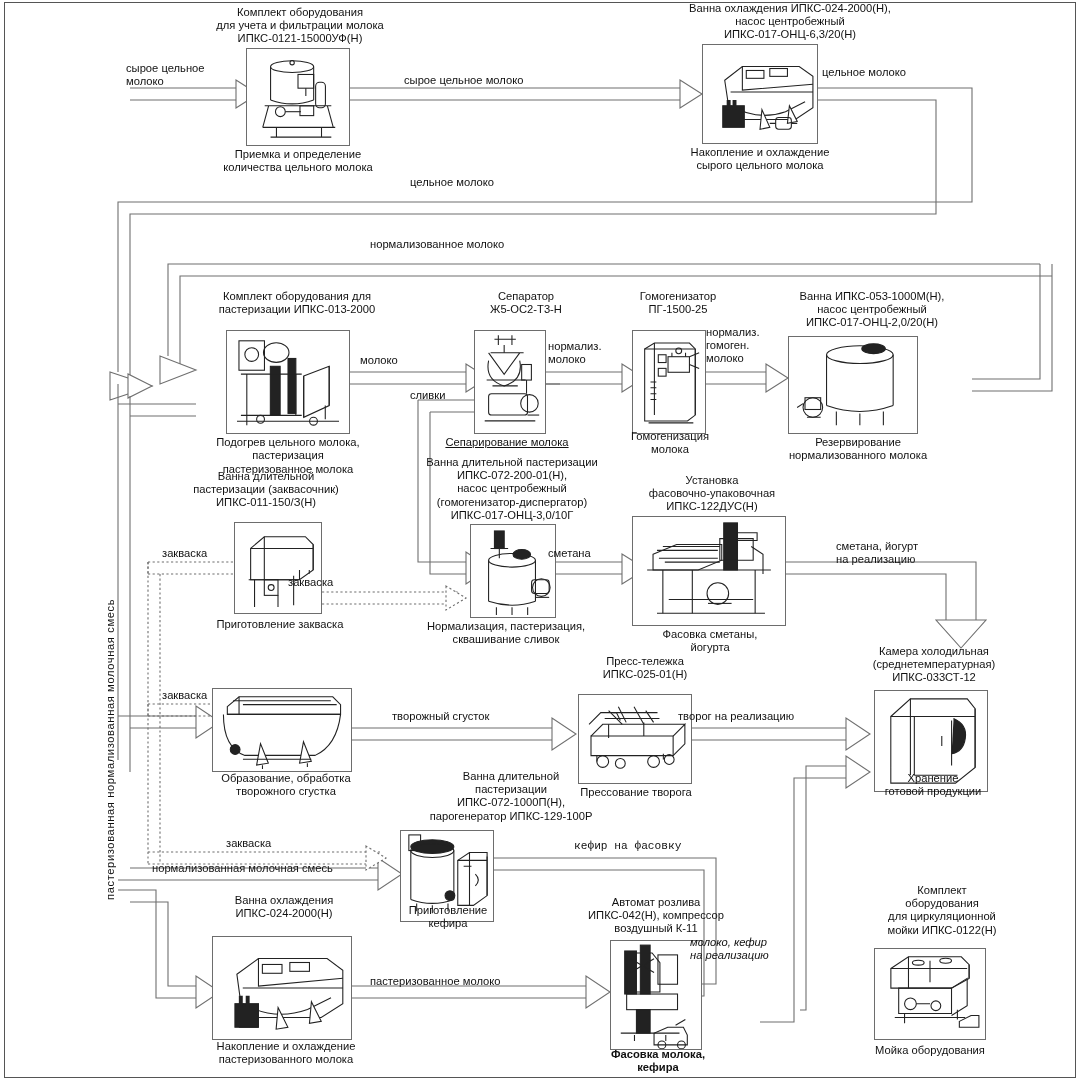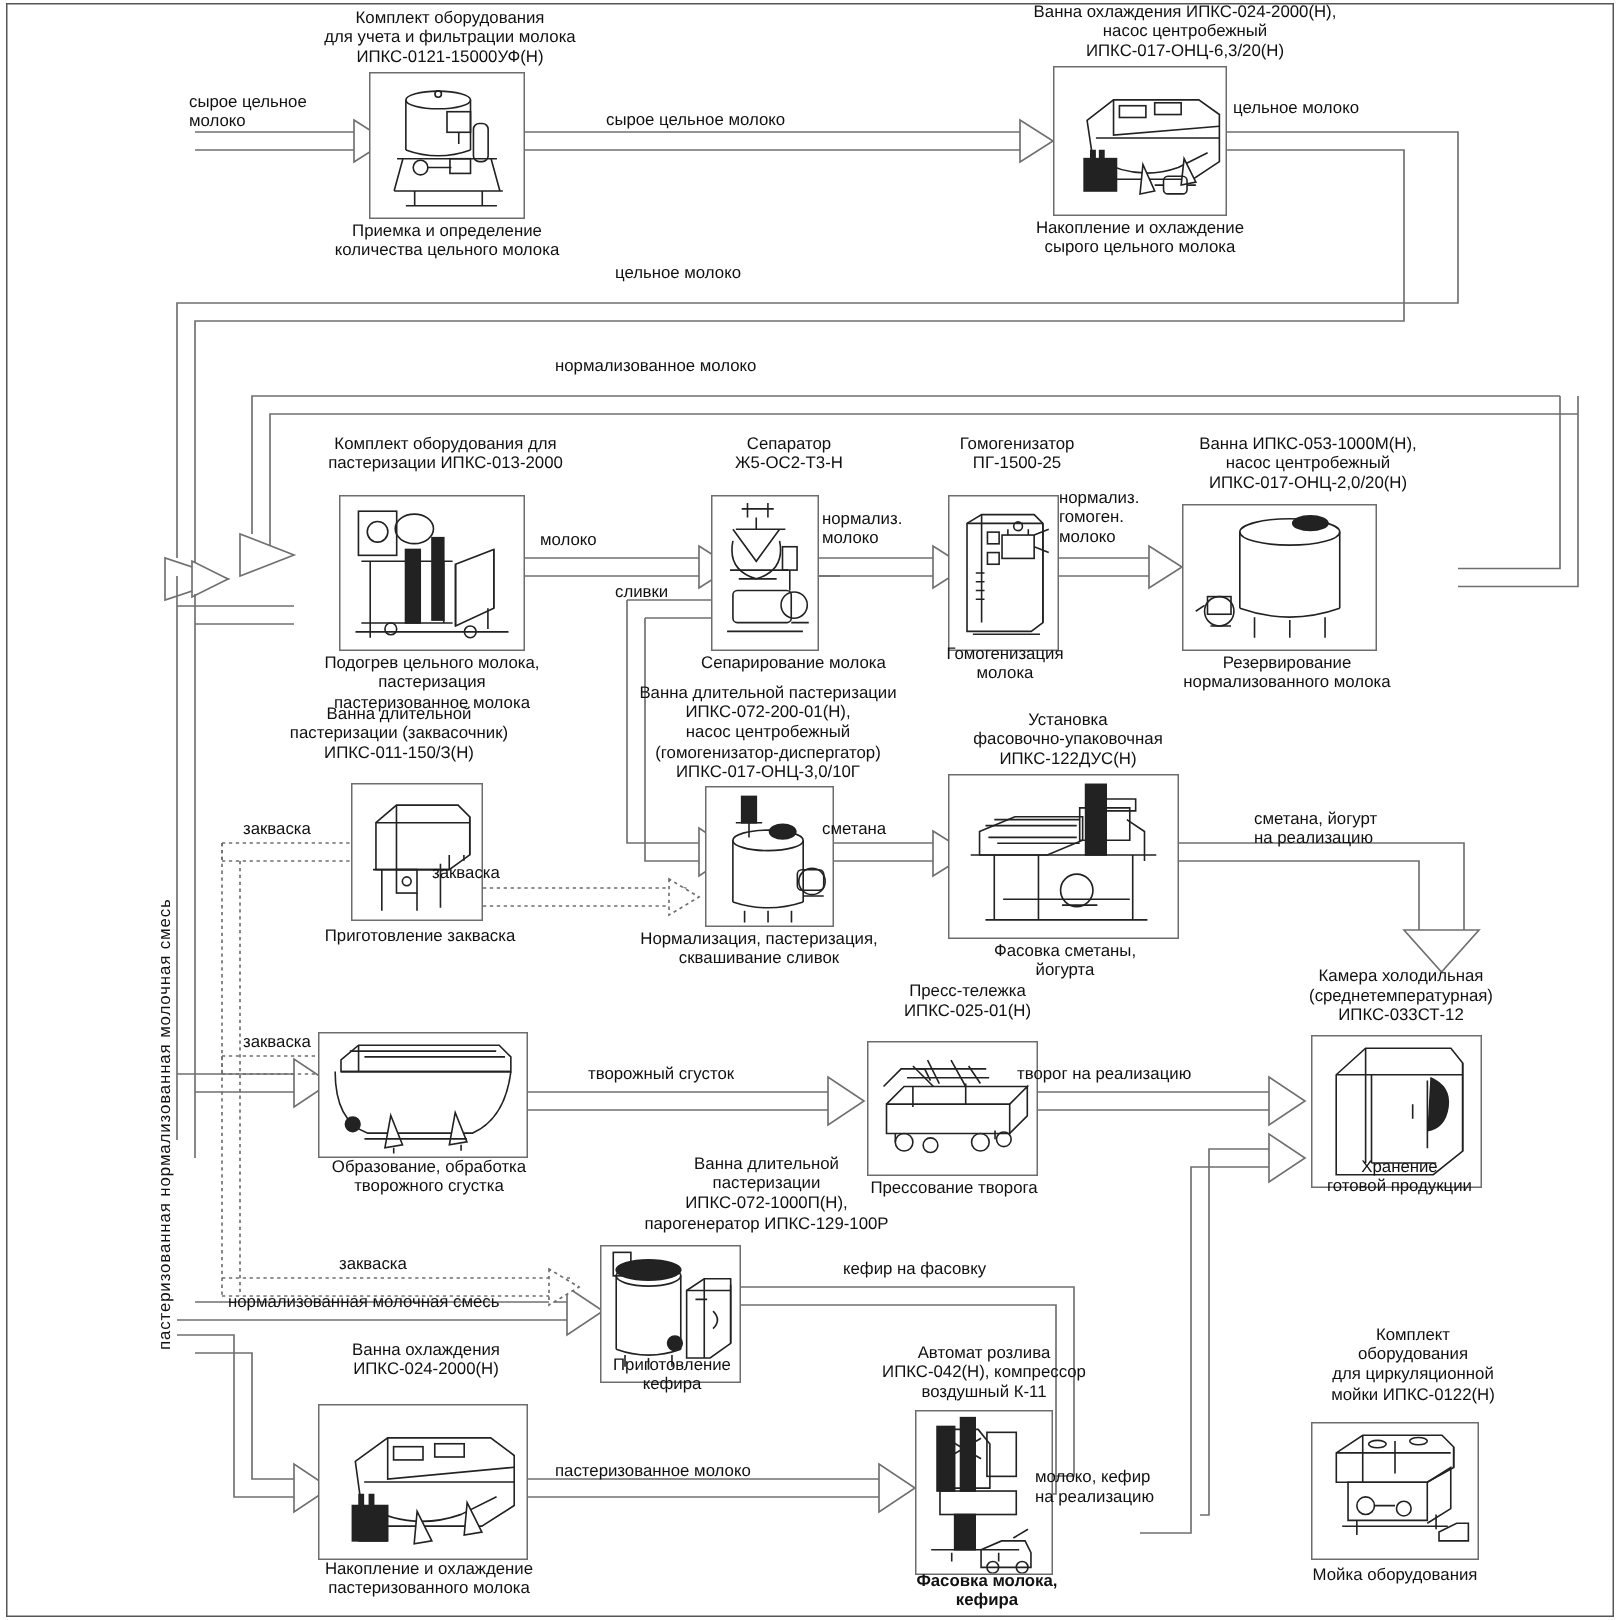--- a/index.html
+++ b/index.html
@@ -222,21 +222,21 @@
       <path d="M12 50h40M18 56h26"></path>
       <rect x="48" y="34" width="10" height="16"></rect>
           <path d="M53 50v14"></path>
       <rect x="14" y="64" width="40" height="22" rx="3"></rect>
       <circle cx="56" cy="74" r="9"></circle>
           <path d="M54 86h12"></path>
       <path d="M10 92h52"></path>
     </g>
       </svg>
   </div>
-  <div class="cap" style="left:443px;top:436px;width:172px;">Сепарирование молока</div>
+  <div class="cap" style="left:421px;top:436px;width:172px;text-decoration:underline;">Сепарирование молока</div>
 
   <div class="lbl" style="left:604px;top:290px;width:148px;">Гомогенизатор
 ПГ-1500-25</div>
   <div class="eq" style="left:632px;top:330px;width:74px;height:104px;">
     <svg viewBox="0 0 74 104">
         <g stroke="#222" fill="none" stroke-width="1.1">
       <path d="M12 18 22 12h36l6 6v68l-8 6H12z"></path>
       <path d="M22 12v74M12 18h52M64 18v68"></path>
       <rect x="26" y="24" width="8" height="8"></rect>
           <rect x="26" y="38" width="8" height="8"></rect>
@@ -496,21 +496,21 @@
   <div class="flowl" style="left:162px;top:547px;width:70px;">закваска</div>
   <div class="flowl" style="left:288px;top:576px;width:70px;">закваска</div>
   <div class="flowl" style="left:162px;top:689px;width:70px;">закваска</div>
   <div class="flowl" style="left:226px;top:837px;width:70px;">закваска</div>
 
   <div class="flow" style="left:548px;top:547px;width:80px;">сметана</div>
   <div class="flow" style="left:836px;top:540px;width:164px;">сметана, йогурт
 на реализацию</div>
   <div class="flow" style="left:392px;top:710px;width:170px;">творожный сгусток</div>
   <div class="flow" style="left:678px;top:710px;width:176px;">творог на реализацию</div>
-  <div class="flow" style="left:562px;top:840px;width:160px;">кефир на фасовку</div>
+  <div class="flow" style="left:574px;top:840px;width:160px;font-family:Liberation Mono, monospace;">кефир на фасовку</div>
   <div class="flowl" style="left:152px;top:862px;width:248px;">нормализованная молочная смесь</div>
   <div class="flow" style="left:370px;top:975px;width:206px;">пастеризованное молоко</div>
-  <div class="flow" style="left:690px;top:979px;width:126px;">молоко, кефир
+  <div class="flow" style="left:690px;top:936px;width:126px;font-style:italic;">молоко, кефир
 на реализацию</div>
 
   <div class="vtext" style="left:104px;top:900px;">пастеризованная нормализованная  молочная  смесь</div>
 
 </div>
 
 </body></html>

